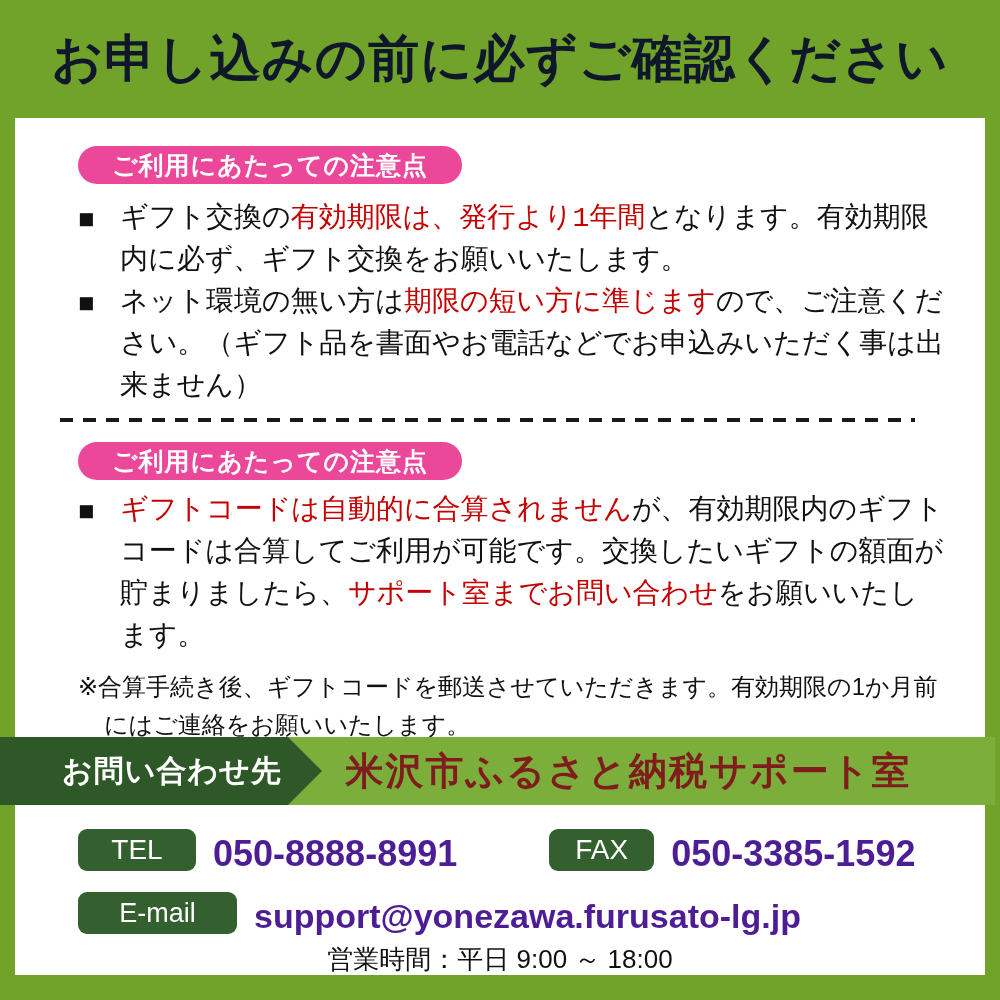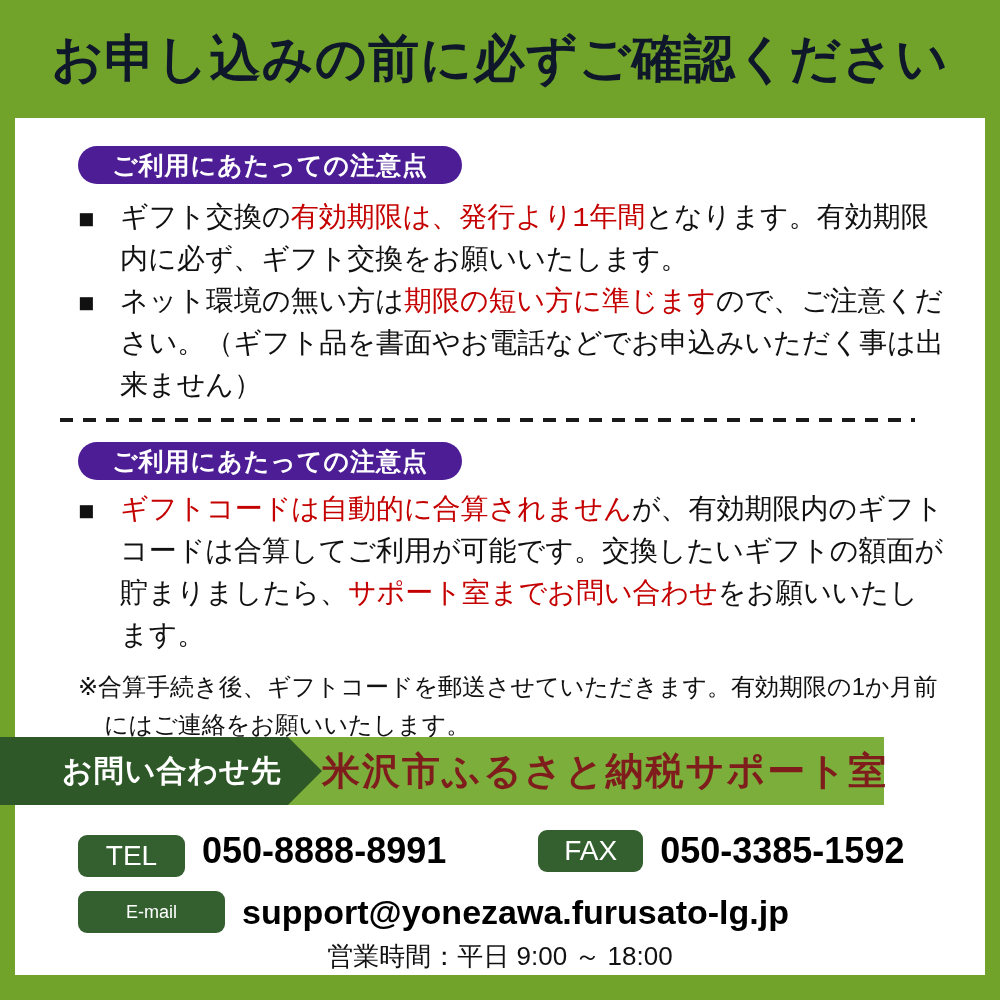--- a/index.html
+++ b/index.html
@@ -26,21 +26,21 @@
   
   .card{
     position:absolute; top:118px; left:15px; right:15px; bottom:25px;
     background:#ffffff;
   }
 
   .content{ padding:28px 40px 0 63px; }
 
   .pill-badge{
     display:inline-block;
-    background:#4c1d95; color:#fff;
+    background:#ec4899; color:#fff;
     font-size:25px; font-weight:bold;
     line-height:38px; height:38px;
     padding:0 34px; border-radius:19px;
     letter-spacing:1px;
   }
   .badge1{ margin-bottom:14px; }
   .badge2{ margin:20px 0 10px 0; }
 
   .bullet{ display:flex; }
   .bullet-marker{
@@ -60,21 +60,21 @@
   }
 
   .notes{ margin-top:10px; }
   .note{
     font-size:24px; line-height:38px; color:#111;
     padding-left:26px; text-indent:-26px;
   }
 
   
   .contact-bar{
-    position:absolute; top:737px; left:0; width:884px; height:68px;
+    position:absolute; top:737px; left:0; width:995px; height:68px;
     background:#7cae3b;
     display:flex; align-items:stretch;
   }
   .contact-label{
     flex:0 0 322px;
     background:#2e5827;
     clip-path:polygon(0 0, calc(100% - 34px) 0, 100% 50%, calc(100% - 34px) 100%, 0 100%);
     display:flex; align-items:center; justify-content:flex-start;
     padding-left:62px;
   }
@@ -94,26 +94,26 @@
   .contact-info{
     position:absolute; top:825px; left:15px; right:15px;
   }
   .contact-row{ display:flex; align-items:center; margin-left:63px; }
   .row-tel-fax{ margin-bottom:14px; }
   .mini-badge{
     background:#346030; color:#fff; text-align:center;
     border-radius:9px; font-size:28px; line-height:42px; height:42px;
     display:inline-block;
   }
-  .tel-badge{ width:107px;margin-top:10px; }
+  .tel-badge{ width:118px; }
   .fax-badge{ width:105px; margin-left:92px; }
-  .email-badge{ width:147px; font-size:18px; }
+  .email-badge{ width:159px; font-size:27px; }
   .contact-value{
-    font-size:36px; font-weight:bold; color:#000000; margin-left:17px;
-    letter-spacing:0px; white-space:nowrap;
+    font-size:36px; font-weight:bold; color:#4c1d95; margin-left:17px;
+    letter-spacing:0px; white-space:nowrap;margin-top:8px;
   }
   .email-value{ font-size:34px; }
   .hours-row{
     margin-top:6px; text-align:center; margin-left:0;
     display:block;
   }
   .hours-text{ font-size:26px; color:#111; font-weight:500; }
 </style>
 </head>
 <body>

